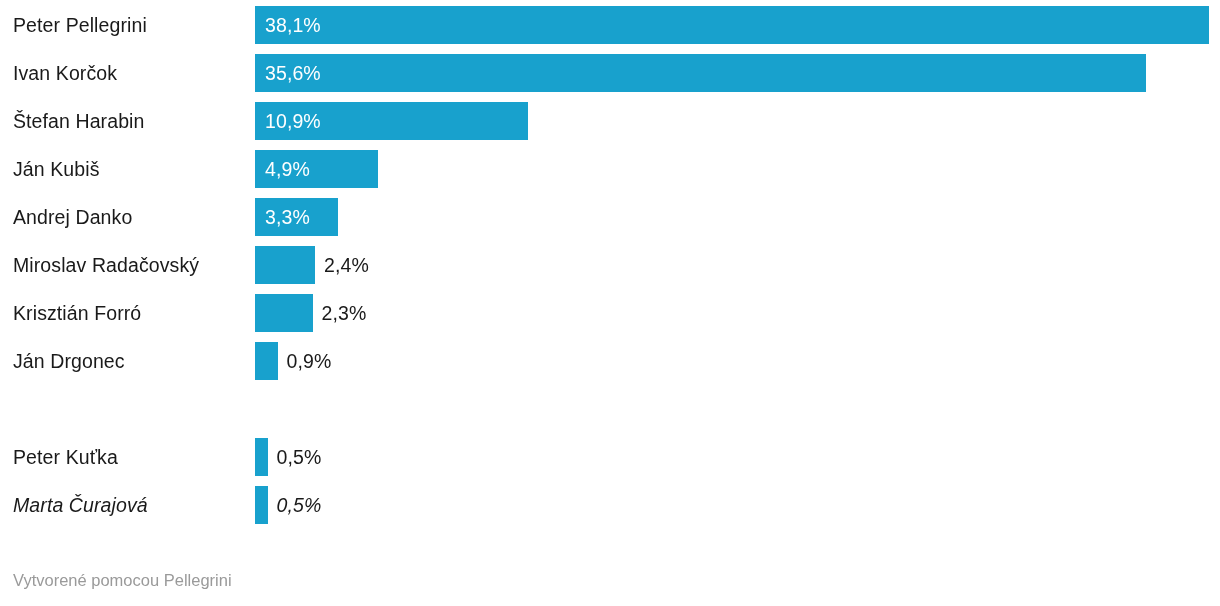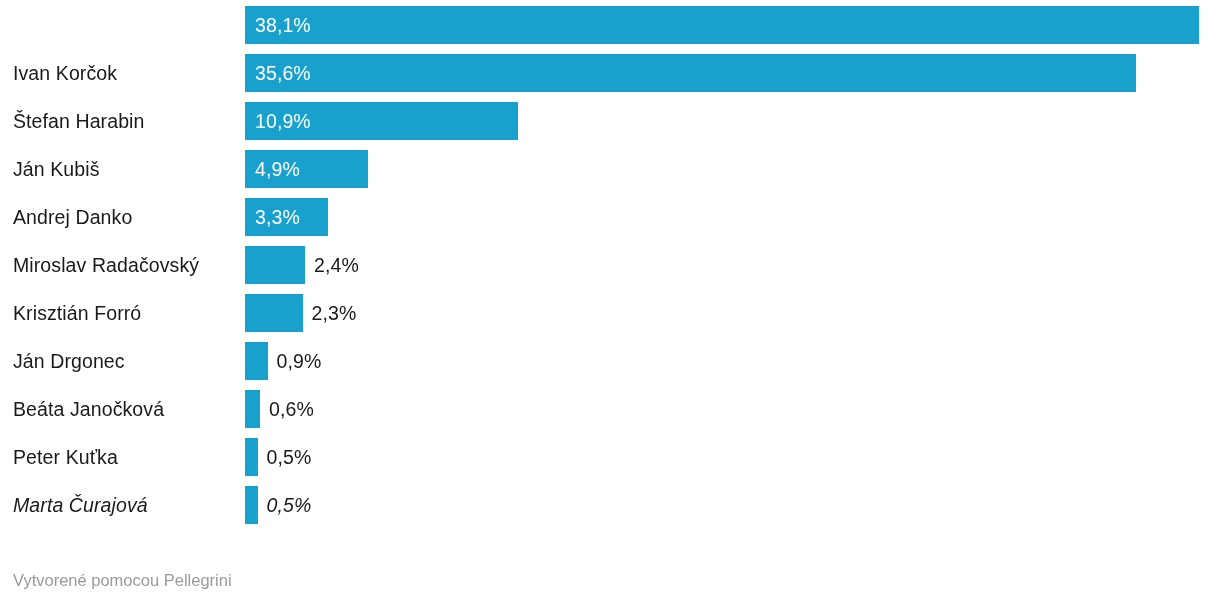--- a/index.html
+++ b/index.html
@@ -46,21 +46,21 @@
     height: 38px;
     line-height: 38px;
     font-size: 19.5px;
     color: #1a1a1a;
     white-space: nowrap;
     letter-spacing: 0.1px;
   }
 
   .bar-track {
     position: absolute;
-    left: 245px;
+    left: 255px;
     top: 0;
     height: 48px;
     right: 0;
   }
 
   .bar-rect {
     position: absolute;
     left: 0;
     top: 0;
     height: 38px;
@@ -94,20 +94,21 @@
     white-space: nowrap;
   }
 </style>
 </head>
 <body>
 
 <div id="chart-root">
 
   <div class="bars-area">
       <div class="bar-row" style="top: 6px;">
+        <div class="row-label">Peter Pellegrini</div>
         <div class="bar-track">
           <div class="bar-rect" style="width: 954px; background: rgb(24, 161, 205);"></div>
           <div class="bar-value inside">38,1%</div>
         </div>
       </div>
       <div class="bar-row" style="top: 54px;">
         <div class="row-label">Ivan Korčok</div>
         <div class="bar-track">
           <div class="bar-rect" style="width: 891.402px; background: rgb(24, 161, 205);"></div>
           <div class="bar-value inside">35,6%</div>
@@ -148,27 +149,20 @@
           <div class="bar-value outside" style="left: 66.5906px;">2,3%</div>
         </div>
       </div>
       <div class="bar-row" style="top: 342px;">
         <div class="row-label">Ján Drgonec</div>
         <div class="bar-track">
           <div class="bar-rect" style="width: 22.5354px; background: rgb(24, 161, 205);"></div>
           <div class="bar-value outside" style="left: 31.5354px;">0,9%</div>
         </div>
       </div>
-      <div class="bar-row" style="top: 390px;">
-        <div class="row-label">Beáta Janočková</div>
-        <div class="bar-track">
-          <div class="bar-rect" style="width: 15.0236px; background: rgb(24, 161, 205);"></div>
-          <div class="bar-value outside" style="left: 24.0236px;">0,6%</div>
-        </div>
-      </div>
       <div class="bar-row" style="top: 438px;">
         <div class="row-label">Peter Kuťka</div>
         <div class="bar-track">
           <div class="bar-rect" style="width: 12.5197px; background: rgb(24, 161, 205);"></div>
           <div class="bar-value outside" style="left: 21.5197px;">0,5%</div>
         </div>
       </div>
       <div class="bar-row" style="top: 486px; font-style: italic;">
         <div class="row-label">Marta Čurajová</div>
         <div class="bar-track">

